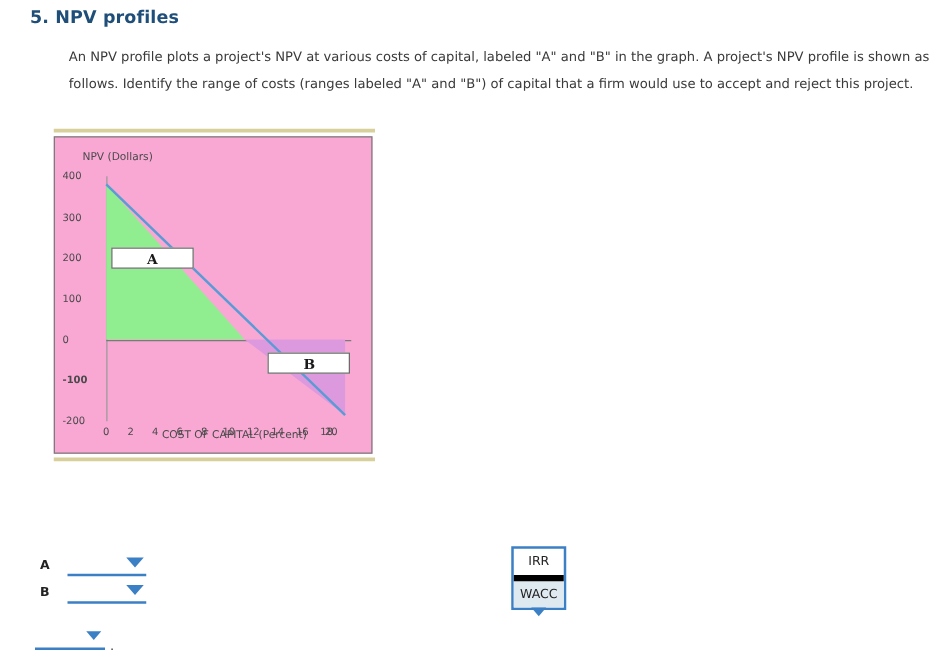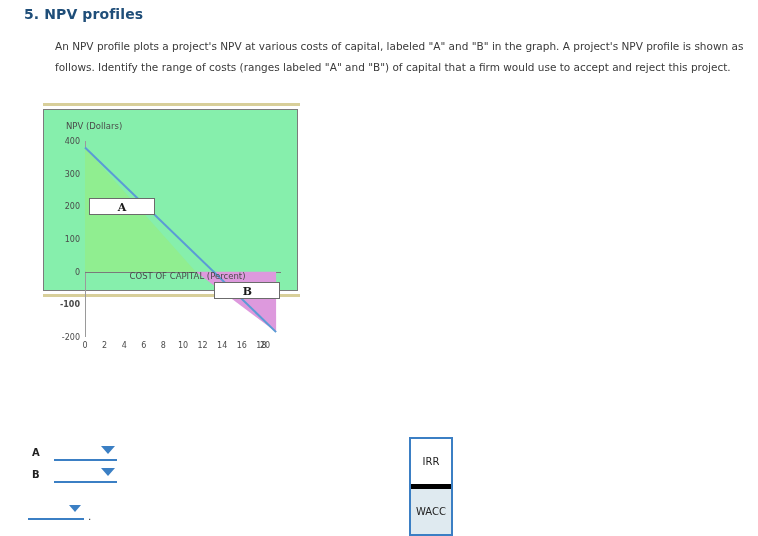--- a/index.html
+++ b/index.html
@@ -47,23 +47,23 @@
   }
   .gold-bar {
     height: 3px;
     background: #d8cf9a;
     width: 257px;
   }
   .gold-bar.bottom { margin-top: 0; }
   .chart-frame {
     position: relative;
     width: 255px;
-    height: 182px;
+    height: 254px;
     border: 1px solid #7b7b7b;
-    background: #86efac;
+    background: #f9a8d4;
     box-sizing: border-box;
     margin: 3px 0 3px 0;
   }
 
   .axis-title-y {
     position: absolute;
     left: 22px;
     top: 11px;
     font-size: 8.5px;
     color: #4a4a4a;
@@ -105,21 +105,20 @@
     background: #7a7a7a;
   }
   .ytick {
     position: absolute;
     right: 100%;
     margin-right: 5px;
     font-size: 8px;
     color: #4a4a4a;
     white-space: nowrap;
     transform: translateY(-50%);
-    text-align: right;
     width: 30px;
   }
   .xtick {
     position: absolute;
     top: 100%;
     margin-top: 4px;
     font-size: 8px;
     color: #4a4a4a;
     transform: translateX(-50%);
     white-space: nowrap;
@@ -179,21 +178,21 @@
     width: 44px;
     border: 2px solid #3b7fc4;
     background: #ffffff;
     box-sizing: border-box;
     z-index: 5;
   }
   .dd-option {
     font-size: 10px;
     color: #222;
     text-align: center;
-    padding: 17px 2px;
+    padding: 5px 2px;
     font-family: "DejaVu Sans", "Liberation Sans", sans-serif;
   }
   .dd-option.selected {
     background: #dfeaf0;
     border-top: 5px solid #000000;
   }
   .dd-tail {
     position: absolute;
     left: 50%;
     margin-left: -6px;

